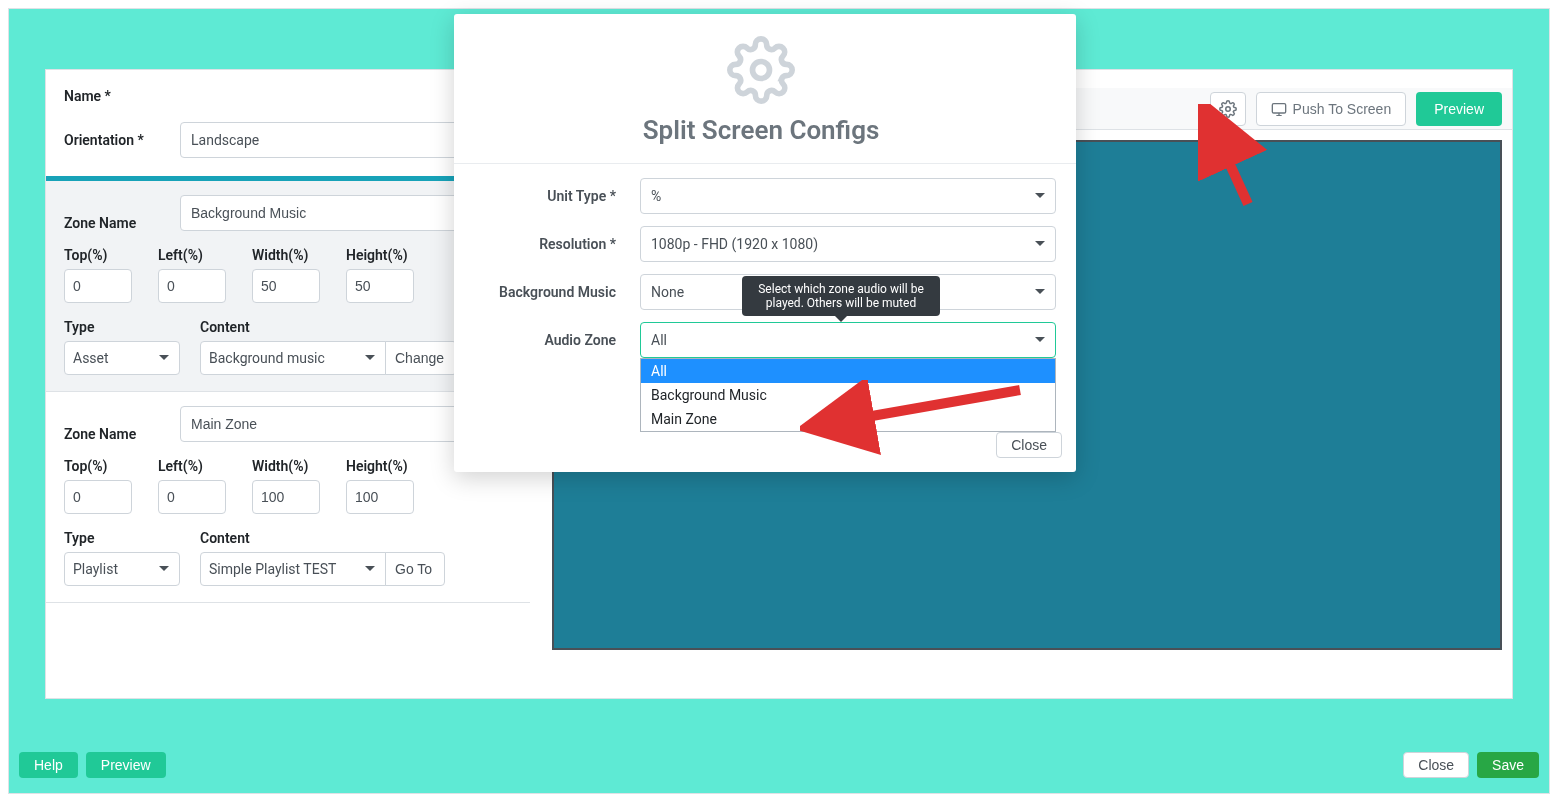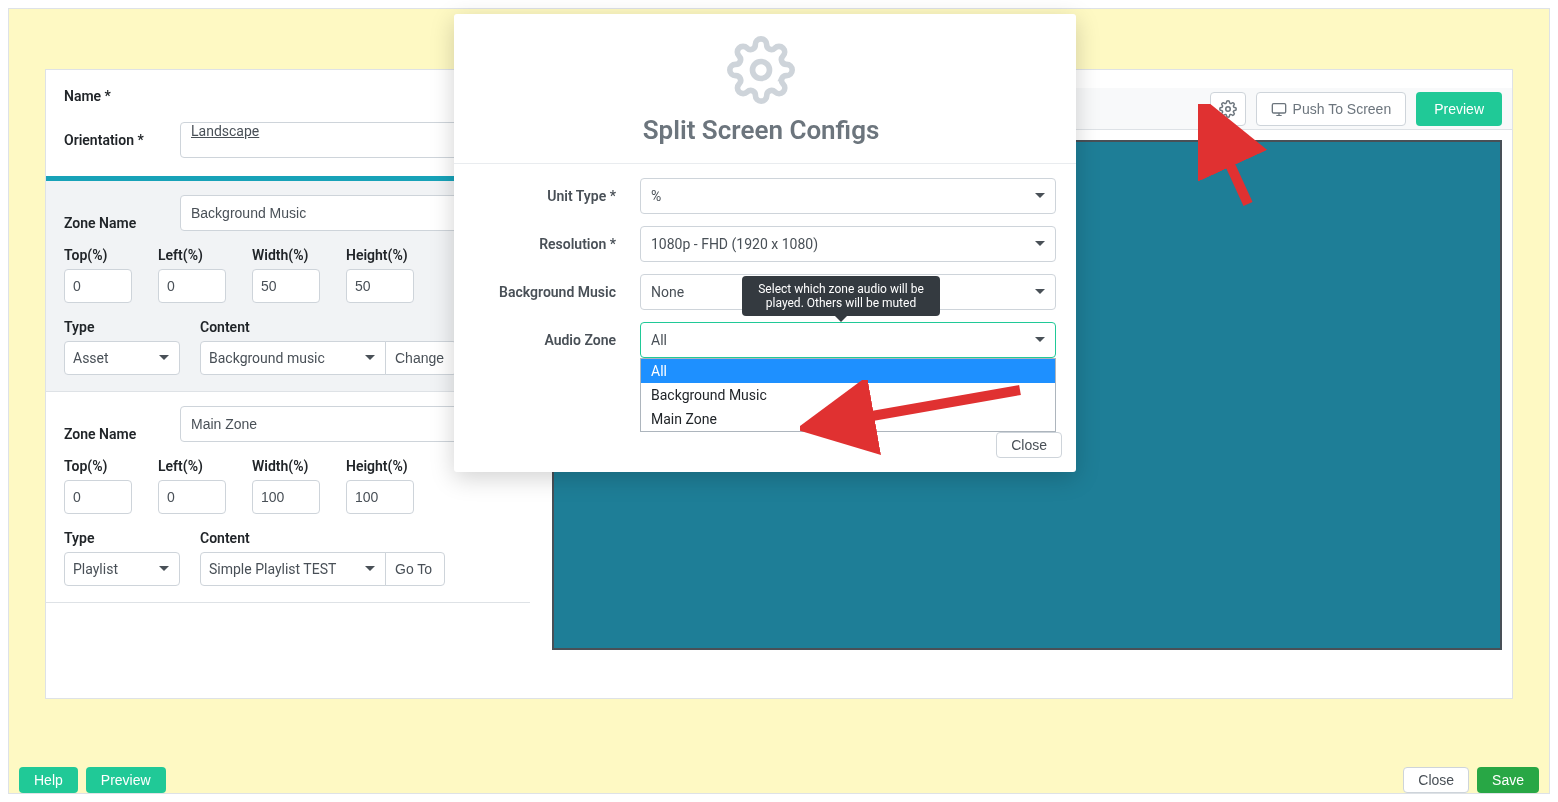--- a/index.html
+++ b/index.html
@@ -10,21 +10,21 @@
     background: #fff;
     width: 1558px;
     height: 802px;
     position: relative;
     overflow: hidden;
   }
   .page-outer {
     position: absolute;
     left: 8px; top: 8px; right: 8px; bottom: 8px;
     border: 1px solid #dee2e6;
-    background: #fef9c3;
+    background: #5eead4;
   }
   .page-title-bg {
     position: absolute;
     left: 50%; top: 12px;
     transform: translateX(-50%);
     font-size: 28px;
     color: #6c757d;
     font-weight: 400;
   }
   .main-panel {
@@ -112,21 +112,21 @@
     margin: 10px;
     border: 2px solid #495057;
     height: 510px;
     background: #1e7e97;
   }
   
   .footer {
     position: absolute;
     left: 0; right: 0; bottom: 0;
     height: 56px;
-    display: flex; align-items: flex-end;
+    display: flex; align-items: center;
     padding: 0 10px;
   }
   .btn {
     height: 26px; padding: 0 14px; border-radius: 4px;
     font-size: 14px; cursor: pointer; border: 1px solid transparent;
   }
   .btn-teal { background: #20c997; color: #fff; }
   .btn-white { background: #fff; color: #495057; border: 1px solid #ced4da; }
   .btn-success { background: #28a745; color: #fff; }
   .footer-left { display: flex; gap: 8px; }
@@ -210,21 +210,21 @@
 <div class="page-outer">
   <div class="page-title-bg">Edit Zones</div>
 
   <div class="main-panel">
     <div class="left-col">
       <div class="form-row">
         <div class="form-label">Name *</div>
       </div>
       <div class="form-row">
         <div class="form-label">Orientation *</div>
-        <div class="form-input select-arrow" style="display:flex;align-items:flex-start;text-decoration:underline;">
+        <div class="form-input select-arrow" style="display:flex;align-items:center;">
             <span>Landscape</span>
           </div>
       </div>
       <div class="teal-separator"></div>
 
       <div class="zone-block">
         <div class="zone-name-row">
           <div class="form-label">Zone Name</div>
           <input class="form-input" value="Background Music" style="">
         </div>

